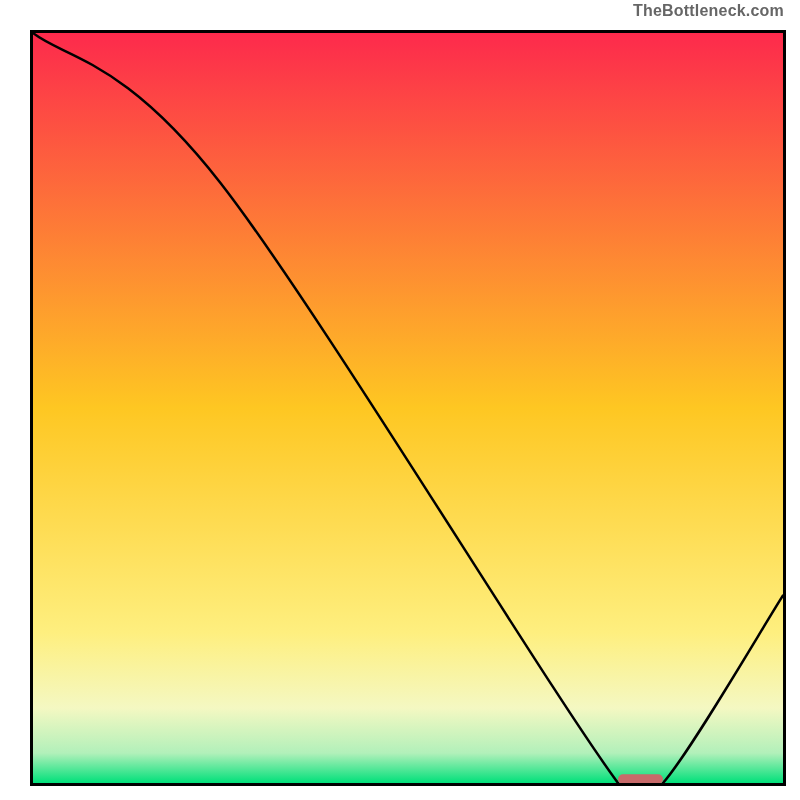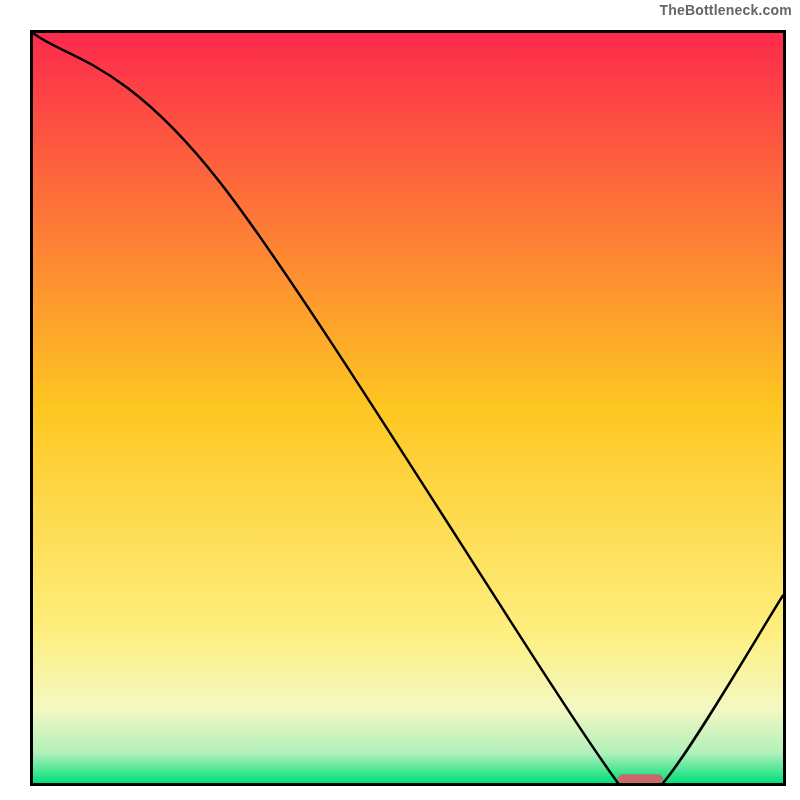--- a/index.html
+++ b/index.html
@@ -12,22 +12,22 @@
     font-family: Arial, Helvetica, sans-serif;
   }
   .wrap {
     position: relative;
     width: 800px;
     height: 800px;
   }
   .attribution {
     position: absolute;
     top: 2px;
-    right: 8px;
-    font-size: 14px;
+    right: 16px;
+    font-size: 16px;
     font-weight: 600;
     color: #666666;
     letter-spacing: 0.2px;
   }
   .plot {
     position: absolute;
     left: 30px;
     top: 30px;
     width: 756px;
     height: 756px;

